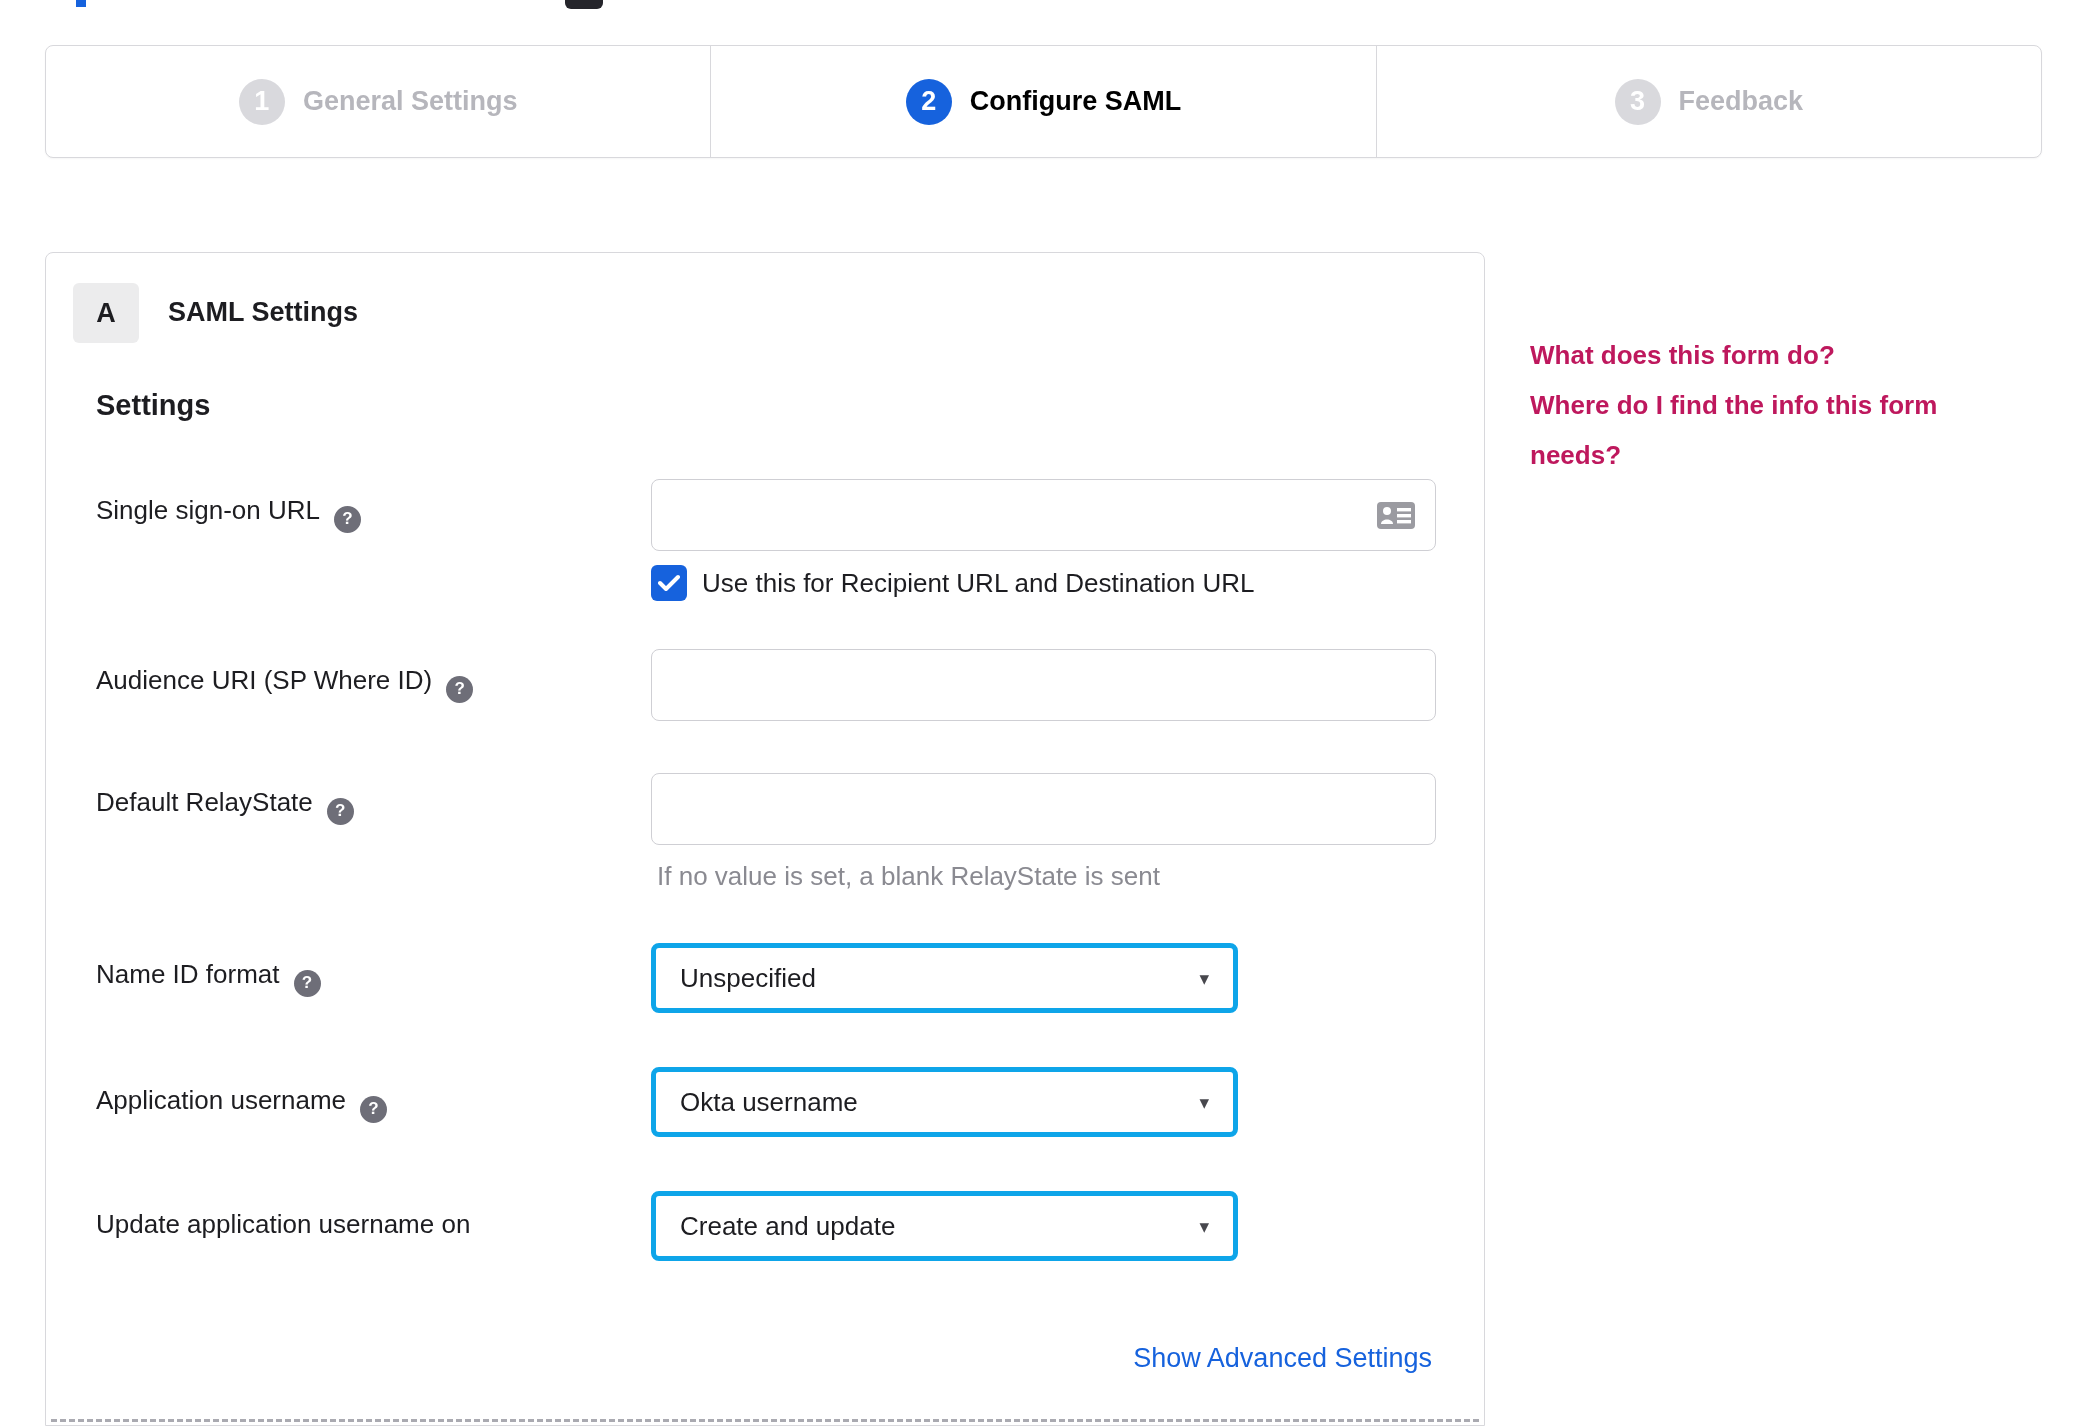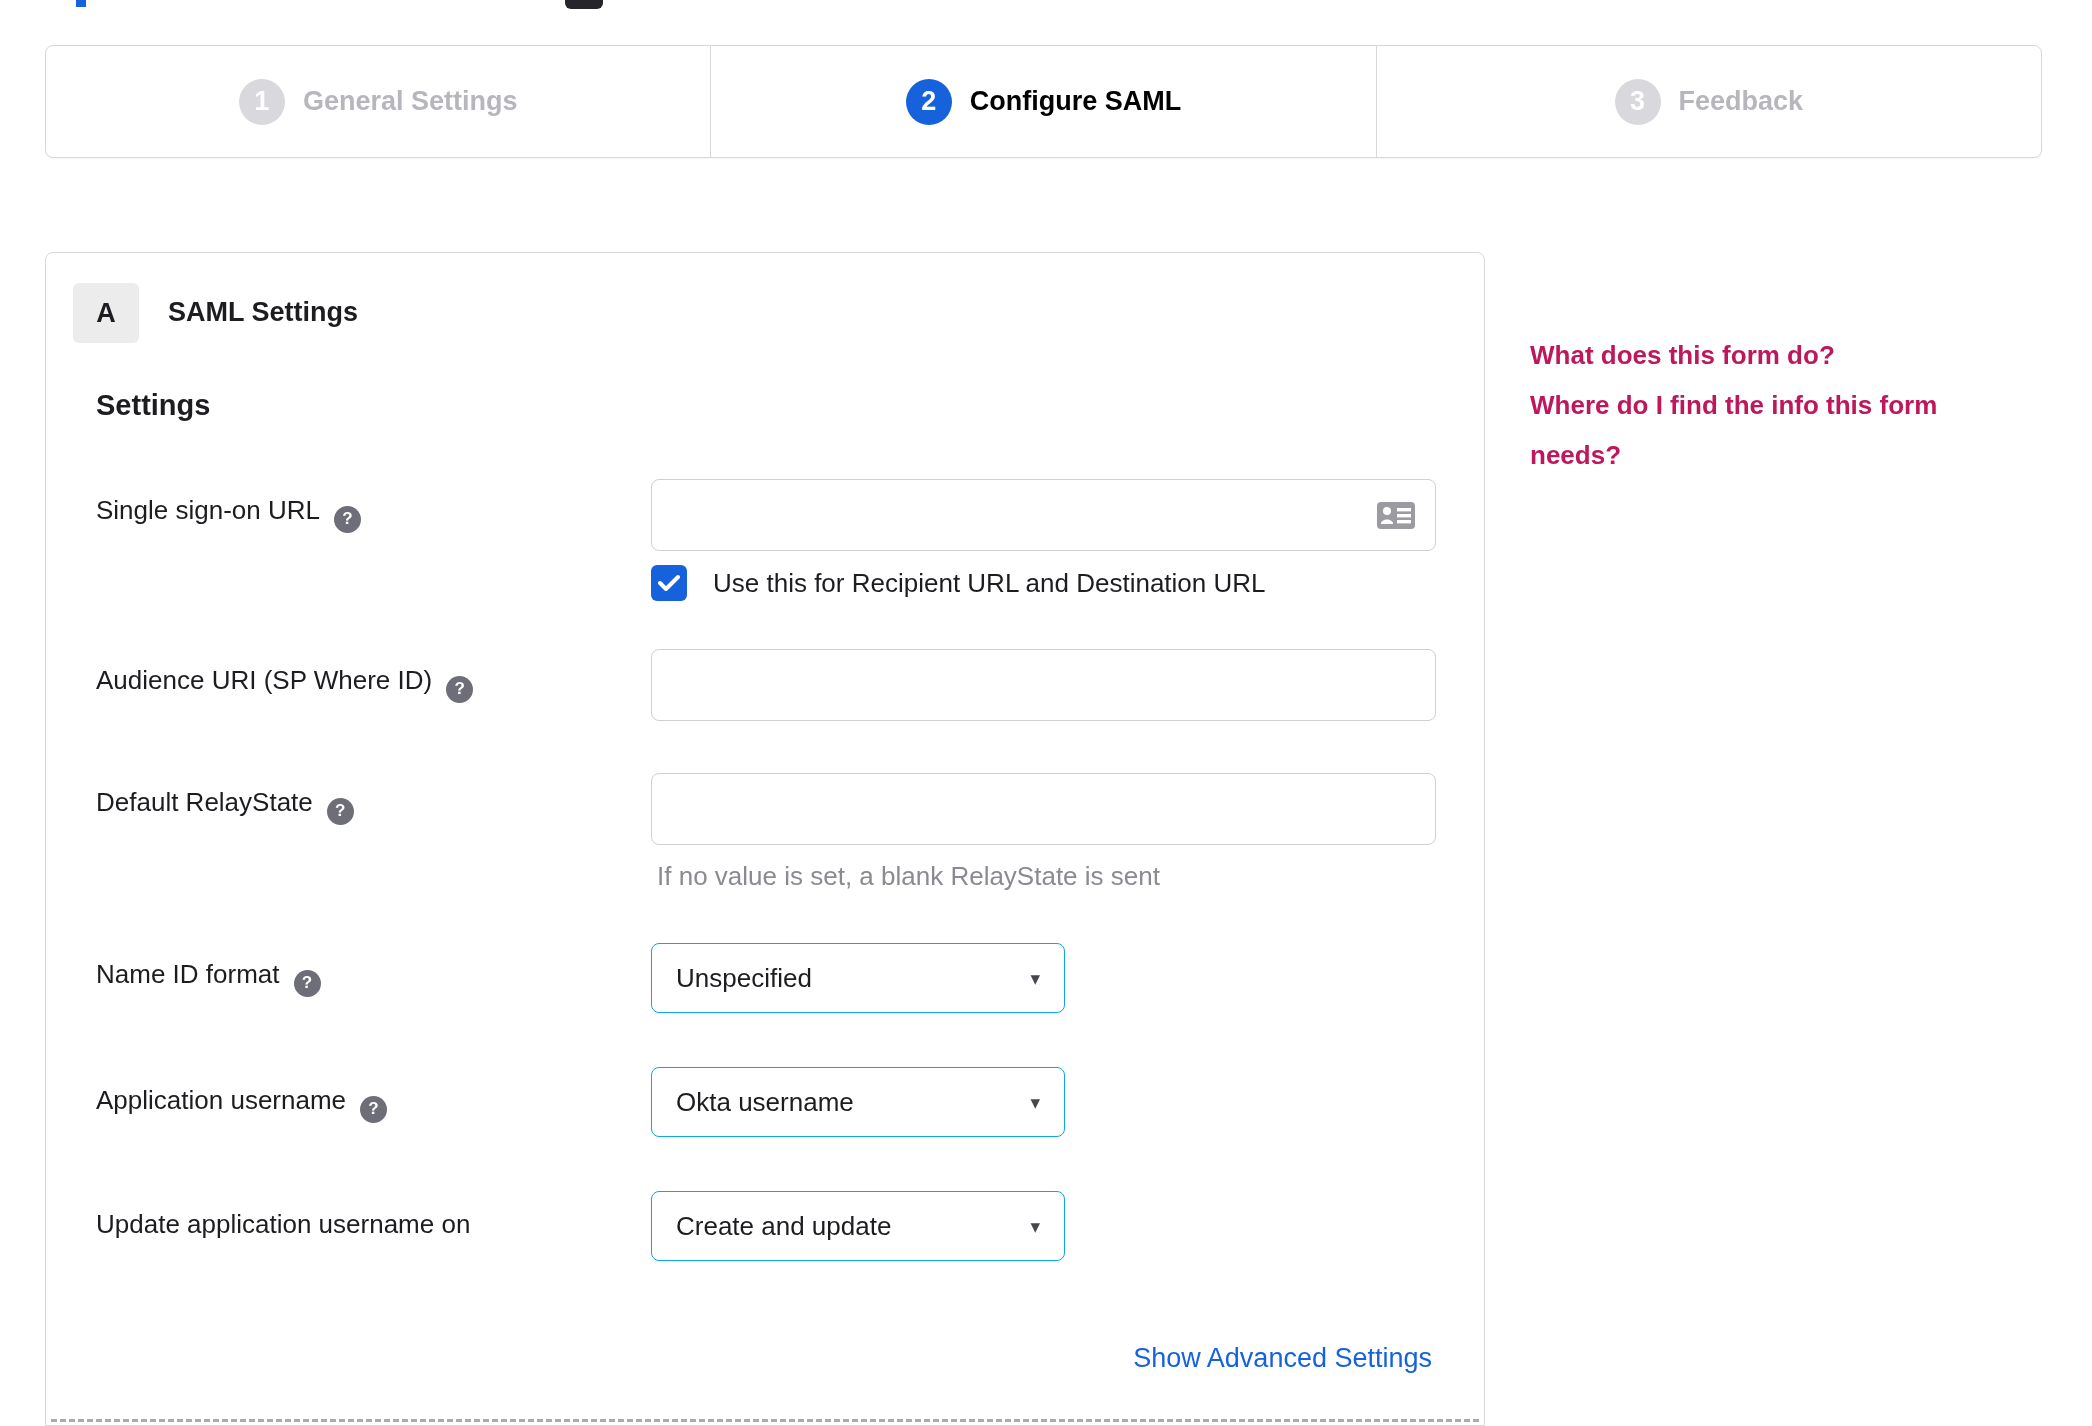--- a/index.html
+++ b/index.html
@@ -36,29 +36,29 @@
                color:#fff; font-size:17px; font-weight:bold; align-items:center; justify-content:center;
                margin-left:14px; vertical-align:-5px; cursor:pointer; }
 
   .tinput { position:absolute; left:605px; width:785px; height:72px; border:1px solid #cfcfd4;
             border-radius:8px; background:#fff; font-size:26px; font-family:"Liberation Sans", sans-serif;
             padding:0 60px 0 20px; color:#1d1d21; outline:none; }
   .input-wrap { position:absolute; left:605px; width:785px; height:72px; }
   .input-wrap .tinput { left:0; top:0; width:100%; }
   .card-icon { position:absolute; right:20px; top:22px; width:40px; height:29px; }
 
-  .checkbox-row { position:absolute; left:605px; display:flex; align-items:center; gap:26px; }
+  .checkbox-row { position:absolute; left:605px; display:flex; align-items:center; gap:15px; }
   .checkbox { width:36px; height:36px; border-radius:6px; background:#1662dd; display:flex;
               align-items:center; justify-content:center; cursor:pointer; }
   .checkbox svg { width:22px; height:18px; }
   .checkbox-label { font-size:26px; color:#1d1d21; }
 
   .hint { position:absolute; left:611px; font-size:26px; color:#8a8a91; }
 
-  .select { position:absolute; left:605px; width:414px; height:70px; border:1px solid #0ea5e9;
+  .select { position:absolute; left:605px; width:587px; height:70px; border:5px solid #0ea5e9;
             border-radius:8px; background:#fff; display:flex; align-items:center;
             padding:8px 24px; cursor:pointer; }
   .select-value { font-size:26px; color:#1d1d21; flex:1; }
   .select-caret { font-size:19px; color:#47474d; }
 
   .advanced-link { position:absolute; right:52px; top:1090px; font-size:27px; color:#1662dd;
                    text-decoration:none; font-weight:500; cursor:pointer; }
 
   .dashed-bottom { position:absolute; left:5px; right:5px; top:1166px; border-top:3px dashed #aaaab1; }
 

